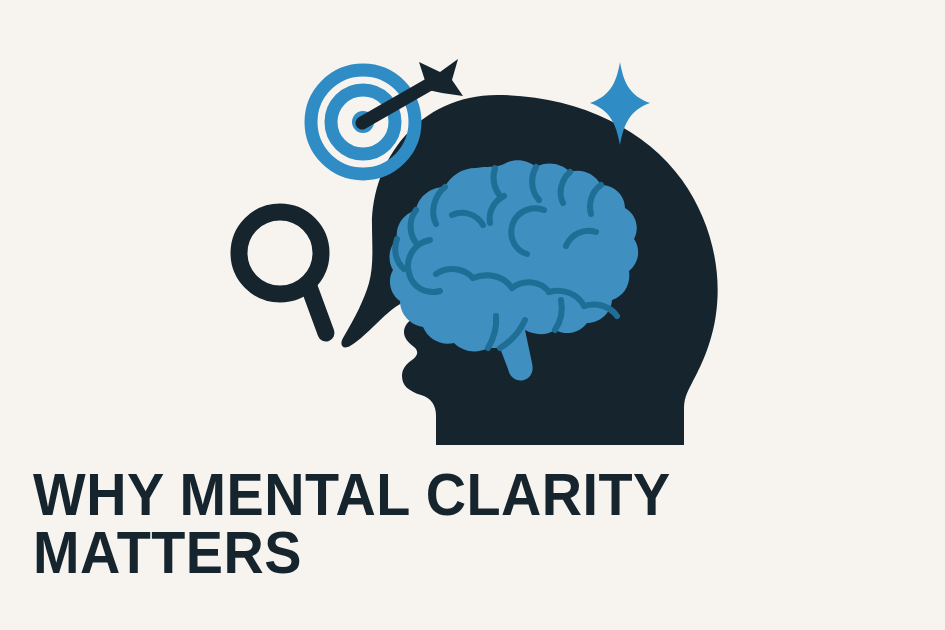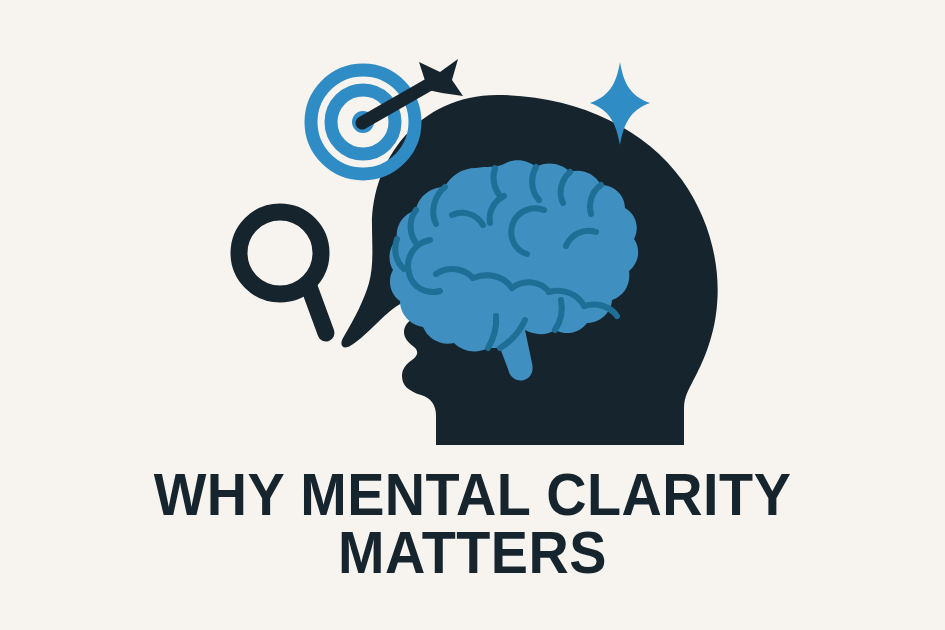--- a/index.html
+++ b/index.html
@@ -23,21 +23,20 @@
     left: 0;
     top: 0;
     width: 945px;
     height: 630px;
   }
   #headline {
     position: absolute;
     left: 0;
     top: 466px;
     width: 945px;
-    text-align: center;
     line-height: 0.97;
     letter-spacing: 0.5px;
   }
   .headline-line {
     display: block;
     color: #16242E;
     font-family: "Liberation Sans Narrow", "Liberation Sans", sans-serif;
     font-size: 60px;
     font-weight: bold;
     transform: scaleX(0.93);

